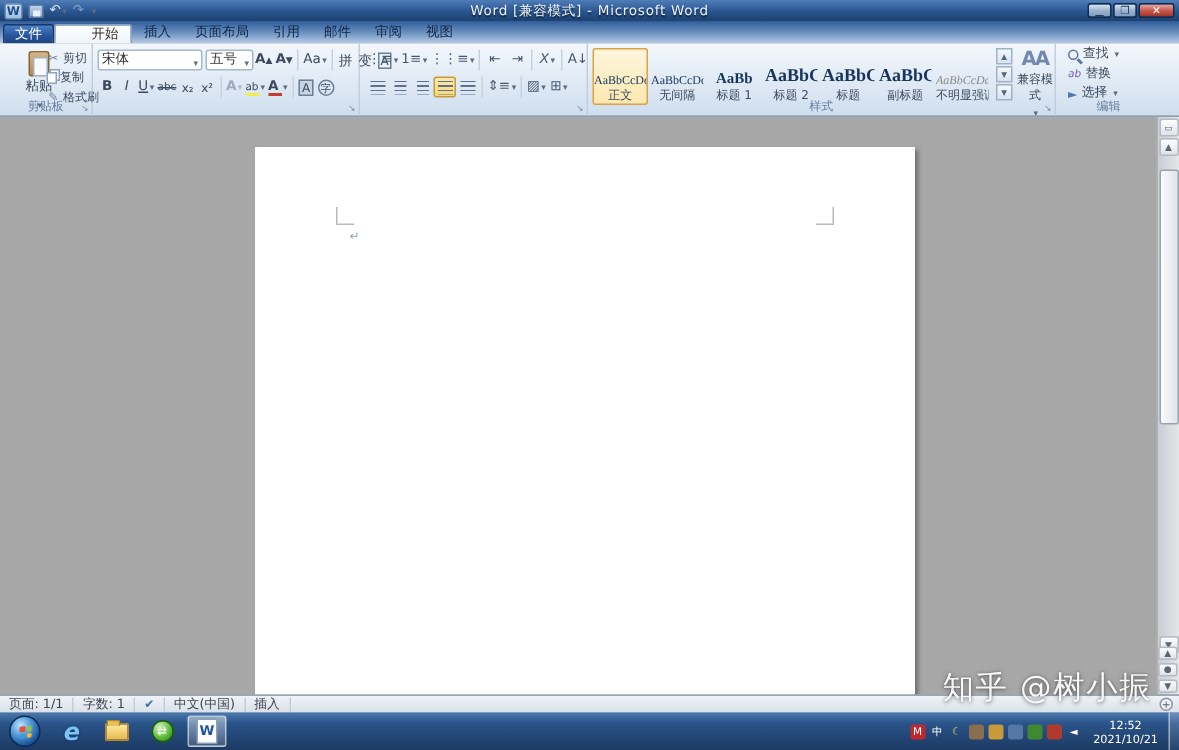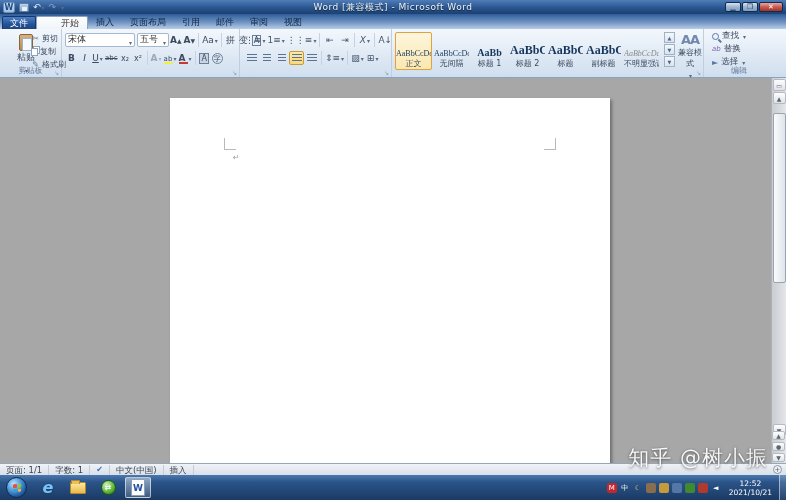--- a/index.html
+++ b/index.html
@@ -380,20 +380,21 @@
     <div class="gal-scroll">
       <span>▲</span>
       <span>▼</span>
       <span>▼</span>
     </div>
     <div class="change-styles">
       <div class="aa-ic">AA</div>
       <div class="cs-label">兼容模式</div>
       <span class="drop">▾</span>
     </div>
+    <div class="group-label">样式</div>
     <span class="launcher">↘</span>
   </div>
 
   <div class="group g-edit">
     <div class="erow">
       <span class="mag"></span>
       <span>查找</span>
         <span class="drop">▾</span>
     </div>
     <div class="erow">

